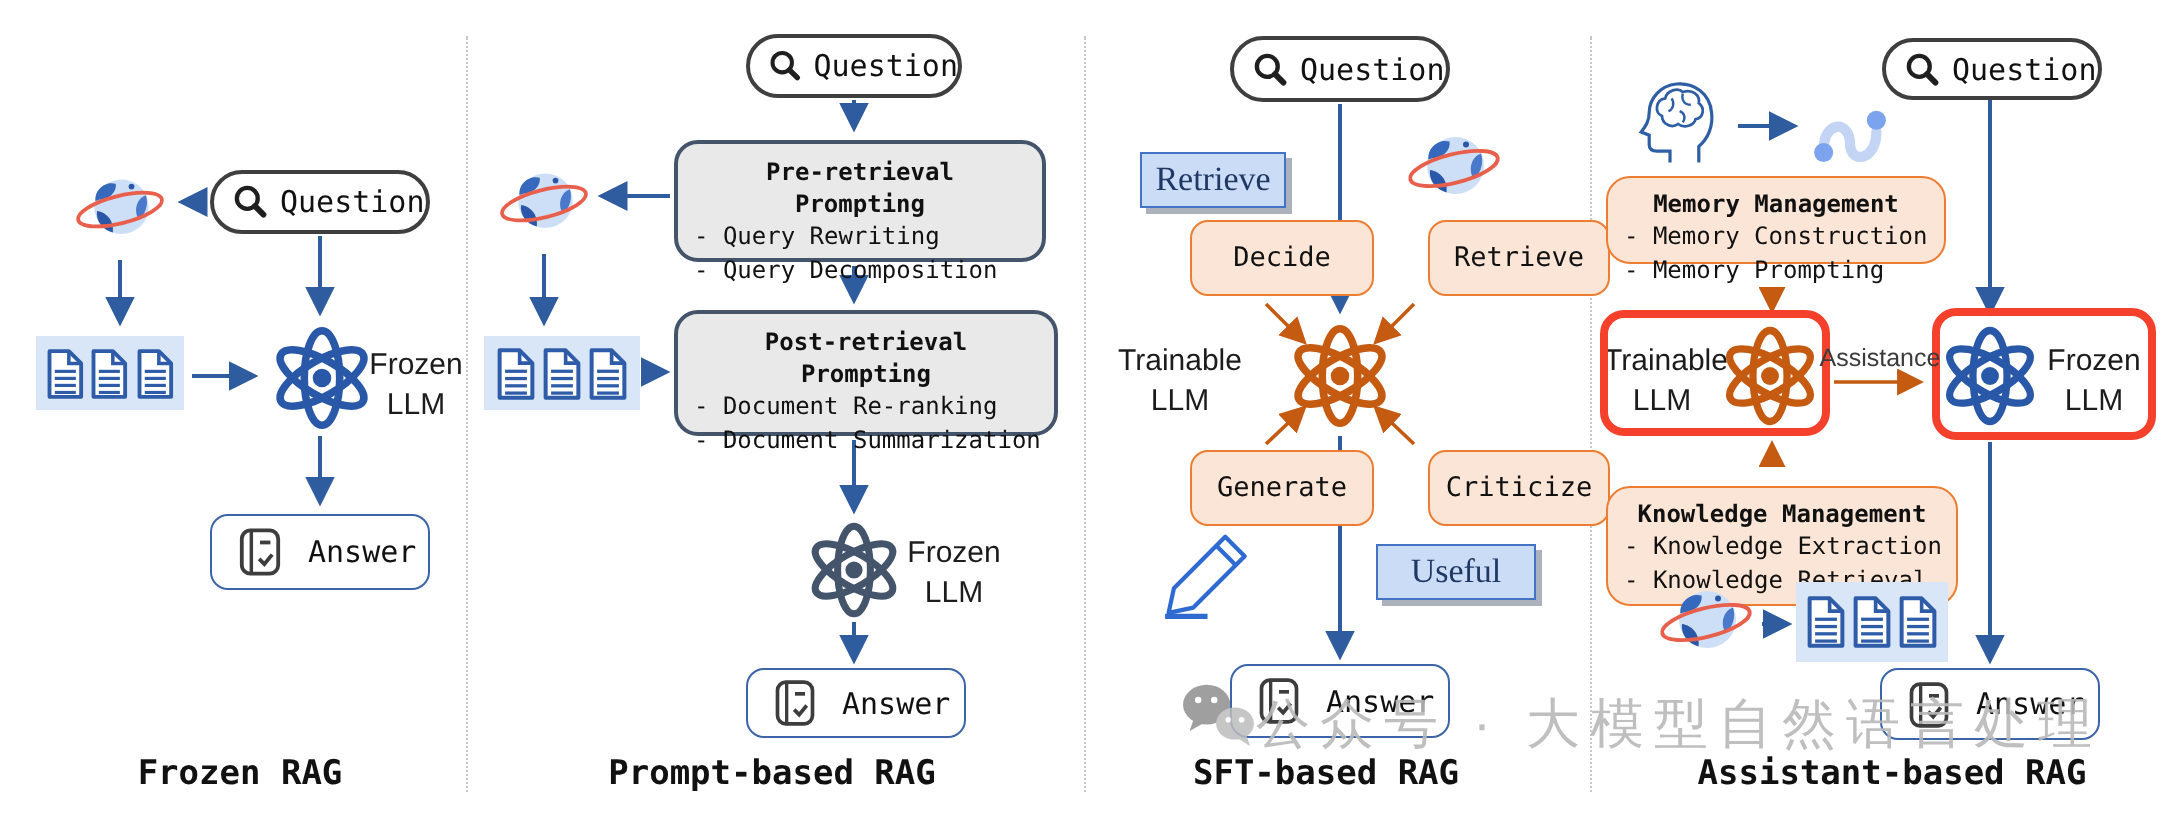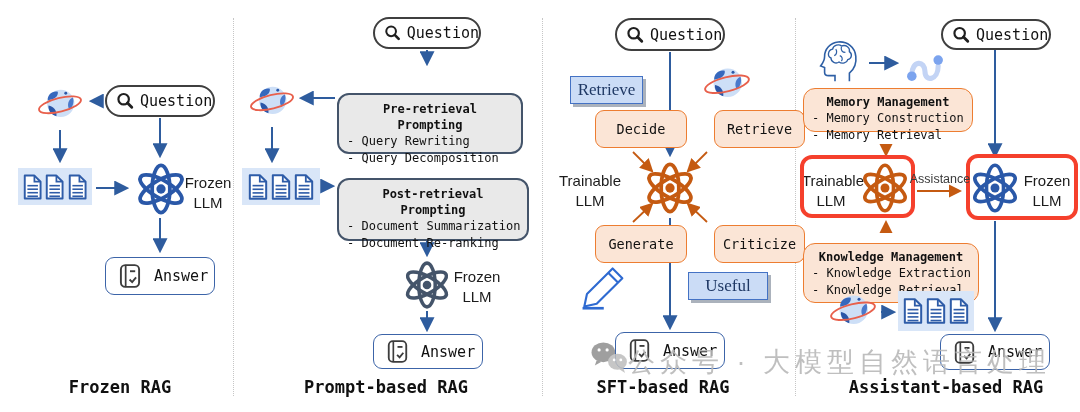--- a/index.html
+++ b/index.html
@@ -25,21 +25,21 @@
   .lnb{stroke:var(--arrow-blue);stroke-width:2;fill:none;}
   .lno{stroke:var(--arrow-orange);stroke-width:1.8;fill:none;}
   .mkb{fill:var(--arrow-blue);} .mko{fill:var(--arrow-orange);}
   .qpill{display:flex;align-items:center;gap:6px;padding-left:9px;background:#fff;
          border:2px solid var(--pill-border);border-radius:17px;}
   .qpill span{font-size:15px;color:var(--text-dark);}
   .ansbox{display:flex;align-items:center;gap:11px;padding-left:11px;background:#fff;
           border:1.7px solid var(--answer-border);border-radius:9px;}
   .ansbox span{font-size:15px;color:var(--text-dark);}
   .graybox{background:var(--gray-fill);border:2px solid var(--gray-border);border-radius:12px;
-           padding:6px 8px 0 8px;margin-top:23px;}
+           padding:6px 8px 0 8px;}
   .mgmtbox{background:var(--orange-fill);border:1.7px solid var(--orange-border);border-radius:12px;
            padding:5px 8px 4px 8px;}
   .bt{font-weight:bold;font-size:12px;text-align:center;color:var(--text-dark);line-height:1.35;}
   .bi{font-size:12px;color:var(--text-dark);white-space:pre;line-height:1.4;}
   .actionbox{background:var(--orange-fill);border:1.7px solid var(--orange-border);border-radius:9px;
              display:flex;align-items:center;justify-content:center;font-size:13.5px;color:var(--text-dark);margin-left:32px;}
   .tag{background:var(--tag-fill);border:1.6px solid var(--tag-border);
        box-shadow:3px 3px 0 rgba(68,84,106,.45);display:flex;align-items:center;justify-content:center;
        font-family:"Liberation Serif","DejaVu Serif",serif;font-size:17px;color:var(--tag-text);}
   .redbox{border:4px solid var(--red-outline);border-radius:12px;background:transparent;z-index:3;}
@@ -200,22 +200,22 @@
     </svg>
   <svg viewBox="0 0 22 29" width="20" height="28">
       <use href="#doc"></use>
     </svg>
   <svg viewBox="0 0 22 29" width="20" height="28">
       <use href="#doc"></use>
     </svg>
   </div>
 <div class="abs el graybox" style="left:337px;top:155px;width:192px;height:63px">
   <div class="bt">Post-retrieval Prompting</div>
+  <div class="bi">- Document Re-ranking</div>
   <div class="bi">- Document Summarization</div>
-  <div class="bi">- Document Re-ranking</div>
   </div>
 <div class="abs el atom-slate" style="left:402px;top:260px">
   <svg viewBox="0 0 64 64" width="50" height="50">
       <use href="#atom"></use>
     </svg></div>
 <div class="abs el llmlabel" style="left:452px;top:267px;width:50px">
   <div>Frozen</div>
   <div>LLM</div>
   </div>
 <div class="abs el ansbox" style="left:373px;top:334px;width:110px;height:35px">
@@ -278,21 +278,21 @@
     </svg></div>
 <div class="abs el qpill" style="left:941px;top:19px;width:110px;height:31px">
   <svg viewBox="0 0 20 20" width="18" height="18">
       <use href="#mag"></use>
     </svg>
   <span>Question</span>
   </div>
 <div class="abs el mgmtbox" style="left:803px;top:88px;width:170px;height:44px">
   <div class="bt">Memory Management</div>
   <div class="bi">- Memory Construction</div>
-  <div class="bi">- Memory Retrieval</div>
+  <div class="bi">- Memory Prompting</div>
   </div>
 <div class="abs el redbox" style="left:800px;top:155px;width:115px;height:63px"></div>
 <div class="abs el llmlabel" style="left:802px;top:171px;width:58px">
   <div>Trainable</div>
   <div>LLM</div>
   </div>
 <div class="abs el atom-orange" style="left:859px;top:162px">
   <svg viewBox="0 0 64 64" width="52" height="52">
       <use href="#atom"></use>
     </svg></div>

